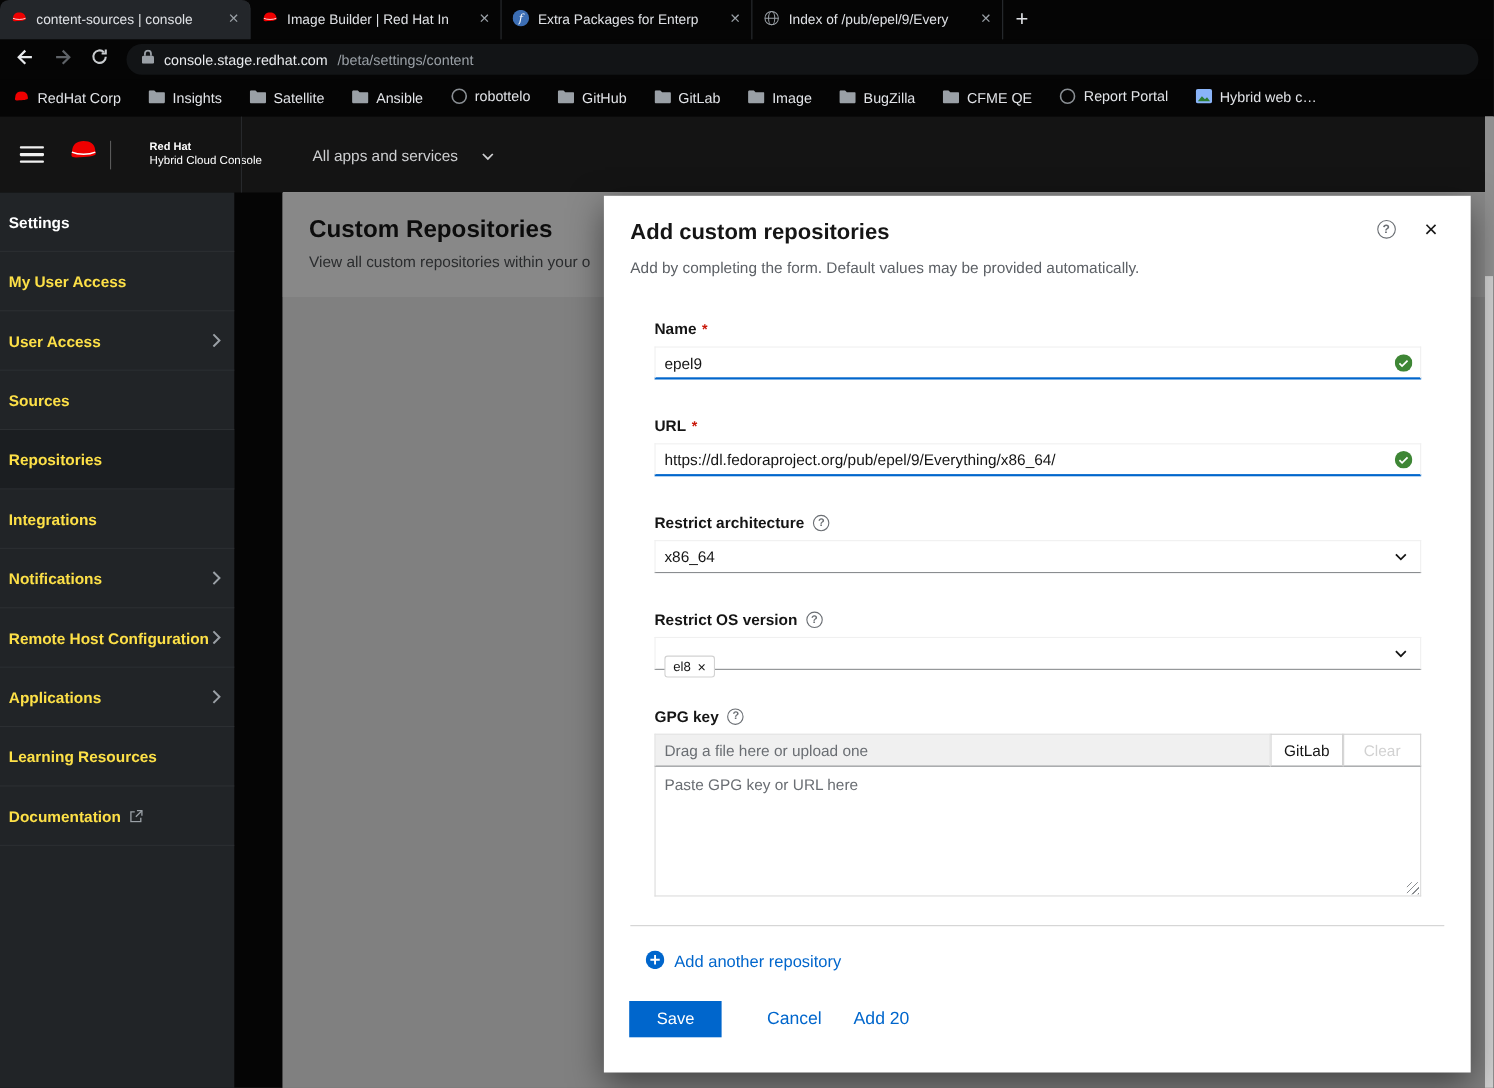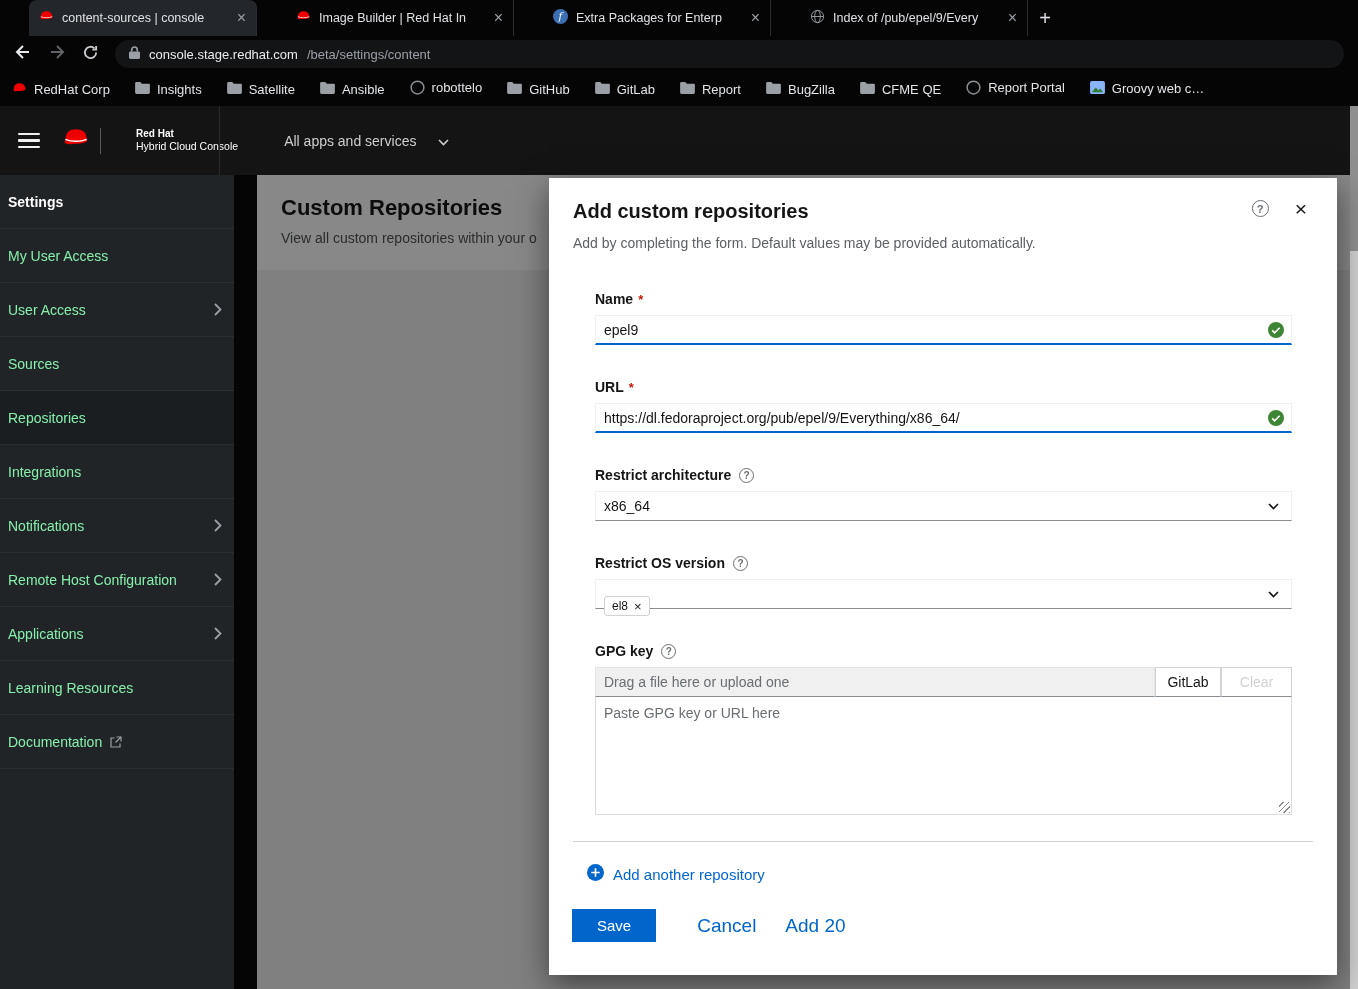--- a/index.html
+++ b/index.html
@@ -4,21 +4,21 @@
 <style>
   * { box-sizing: border-box; margin: 0; padding: 0; }
   html,body { width: 1358px; height: 989px; }
   body {
     position: relative; background: #050505; overflow: hidden;
     font-family: "Liberation Sans", sans-serif;
   }
 
   
   .tabbar { position: absolute; top:0; left:0; right:0; height:36px; background:#050505; display:flex; align-items:stretch; }
-  .tab { width:228px; display:flex; align-items:center; gap:8px; padding:0 10px; color:#dfe1e5; font-size:12.5px; border-right:1px solid #2a2d31; position:relative; cursor:default;margin-left:29px; }
+  .tab { width:228px; display:flex; align-items:center; gap:8px; padding:0 10px; color:#dfe1e5; font-size:12.5px; border-right:1px solid #2a2d31; position:relative; cursor:default; }
   .tab.active { background:#23262a; border-top-left-radius:8px; border-top-right-radius:8px; }
   .tab-title { flex:1; white-space:nowrap; overflow:hidden; }
   .tab-close::before { content:"×"; }
   .tab-close { color:#9aa0a6; font-size:16px; line-height:1; }
   .newtab { width:34px; display:flex; align-items:center; justify-content:center; color:#dfe1e5; font-size:20px; }
   .newtab::before { content:"+"; }
 
   .addressbar { position:absolute; top:36px; left:0; right:0; height:36px; background:#050505; display:flex; align-items:center; gap:16px; padding:0 14px; }
   .urlbox { flex:1; height:28px; background:#121416; border-radius:14px; display:flex; align-items:center; gap:9px; padding:0 14px; }
   .url-host { color:#e8eaed; font-size:13px; }
@@ -32,22 +32,22 @@
   .hamburger { width:22px; margin-left:18px; display:flex; flex-direction:column; gap:4px; }
   .hamburger span { display:block; height:2.5px; background:#f0f0f0; border-radius:1px; }
   .brand { display:flex; align-items:center; gap:10px; margin-left:22px; }
   .brand-text { color:#fff; line-height:1.25;margin-left:25px; }
   .brand-l1 { font-size:10px; font-weight:700; }
   .brand-l2 { font-size:10.5px; }
   .mast-divider { position:absolute; left:219px; top:0; bottom:0; width:1px; background:#27292c; }
   .appswitcher { margin-left:46px; display:flex; align-items:center; gap:22px; color:#cdced0; font-size:14px; }
 
   
-  .sidebar { position:absolute; top:175px; left:0; width:234px; bottom:0; background:#212427; }
-  .nav-item { height:54px; display:flex; align-items:center; padding:0 12px 0 8px; color:#86efac; font-size:14px; border-bottom:1px solid #2c2f32; }
+  .sidebar { position:absolute; top:175px; left:0; width:213px; bottom:0; background:#212427; }
+  .nav-item { height:54px; display:flex; align-items:center; padding:0 12px 0 8px; color:#fde047; font-size:14px; border-bottom:1px solid #2c2f32;font-weight:bold; }
   .nav-item.heading { color:#fff; font-weight:700; }
   .nav-item.active { background:#1b1e21; }
   .chev { margin-left:auto; display:flex; }
   .ext { margin-left:8px; display:flex; }
 
   
   .content { position:absolute; left:257px; top:175px; right:8px; bottom:0; background:#f0f0f0; overflow:hidden; }
   .content-header { height:95px; background:#ffffff; padding:20px 0 0 24px; }
   .page-title { font-size:22px; font-weight:700; color:#151515; }
   .page-sub { margin-top:9px; font-size:14px; color:#4f5255; white-space:nowrap; }
@@ -90,21 +90,21 @@
   .btn-upload { width:66px; color:#151515; }
   .btn-clear { width:71px; color:#d2d2d2; }
   .gpg-textarea { position:relative; height:118px; border:1px solid #dcdcdc; border-top:none; padding:8px; font-size:14px; color:#6a6e73; }
   .gpg-textarea::after { content:""; position:absolute; right:1px; bottom:1px; width:11px; height:11px;
       background:repeating-linear-gradient(315deg, #8a8d90 0 1px, transparent 1px 4px); }
 
   .m-hr { border:none; border-top:1px solid #d2d2d2; margin:26px 24px 0 24px; }
   .add-another { margin:22px 0 0 38px; display:inline-flex; align-items:center; gap:9px; color:#0066cc; font-size:15px; }
   .m-footer { display:flex; align-items:center; margin:24px 0 0 23px; }
   .btn-save { height:33px; padding:0 25px; background:#0066cc; color:#fff; font-size:15px; border:none; font-family:inherit; }
-  .link-btn { color:#0066cc; font-size:19px; background:none; border:none; font-family:inherit; }
+  .link-btn { color:#0066cc; font-size:16px; background:none; border:none; font-family:inherit; }
   .link-cancel { margin-left:41px; }
   .link-add20 { margin-left:29px; }
 </style>
 </head>
 <body>
 
 <div class="tabbar">
   <div class="tab active">
     <span><svg width="15" height="11" viewBox="0 0 20 14">
           <path d="M10 0c4.4 0 7.2 2.2 7.5 5.6l.4 2.2c.1.7-.3 1.2-1 1.5-1.7.6-4.2 1.1-6.9 1.1S4.8 11 3.1 10.4c-.7-.3-1.1-.8-1-1.5l.4-2.2C2.8 2.2 5.6 0 10 0z" fill="#ee0000"></path>
@@ -204,21 +204,21 @@
   <span class="bm">
       <span><svg width="15" height="12" viewBox="0 0 16 13">
           <path d="M0 1.5C0 .7.7 0 1.5 0h4l1.8 2H15c.6 0 1 .4 1 1v8.5c0 .8-.7 1.5-1.5 1.5h-13C.7 13 0 12.3 0 11.5z" fill="#9aa0a6"></path>
         </svg></span>
       <span>GitLab</span>
     </span>
   <span class="bm">
       <span><svg width="15" height="12" viewBox="0 0 16 13">
           <path d="M0 1.5C0 .7.7 0 1.5 0h4l1.8 2H15c.6 0 1 .4 1 1v8.5c0 .8-.7 1.5-1.5 1.5h-13C.7 13 0 12.3 0 11.5z" fill="#9aa0a6"></path>
         </svg></span>
-      <span>Report</span>
+      <span>Image</span>
     </span>
   <span class="bm">
       <span><svg width="15" height="12" viewBox="0 0 16 13">
           <path d="M0 1.5C0 .7.7 0 1.5 0h4l1.8 2H15c.6 0 1 .4 1 1v8.5c0 .8-.7 1.5-1.5 1.5h-13C.7 13 0 12.3 0 11.5z" fill="#9aa0a6"></path>
         </svg></span>
       <span>BugZilla</span>
     </span>
   <span class="bm">
       <span><svg width="15" height="12" viewBox="0 0 16 13">
           <path d="M0 1.5C0 .7.7 0 1.5 0h4l1.8 2H15c.6 0 1 .4 1 1v8.5c0 .8-.7 1.5-1.5 1.5h-13C.7 13 0 12.3 0 11.5z" fill="#9aa0a6"></path>
@@ -229,21 +229,21 @@
       <span><svg width="15" height="15" viewBox="0 0 16 16">
           <circle cx="8" cy="8" r="6.8" fill="none" stroke="#8a8f94" stroke-width="1.6"></circle>
         </svg></span>
       <span>Report Portal</span>
     </span>
   <span class="bm">
       <span><svg width="15" height="13" viewBox="0 0 16 14">
           <rect width="16" height="14" rx="2" fill="#8ab4f8"></rect>
           <path d="M2 12l4-5 3 3 2-2 3 4z" fill="#2e7d32"></path>
         </svg></span>
-      <span>Groovy web c…</span>
+      <span>Hybrid web c…</span>
     </span>
 </div>
 
 <div class="masthead">
   <div class="hamburger">
       <span></span>
       <span></span>
       <span></span>
     </div>
   <div class="brand">

